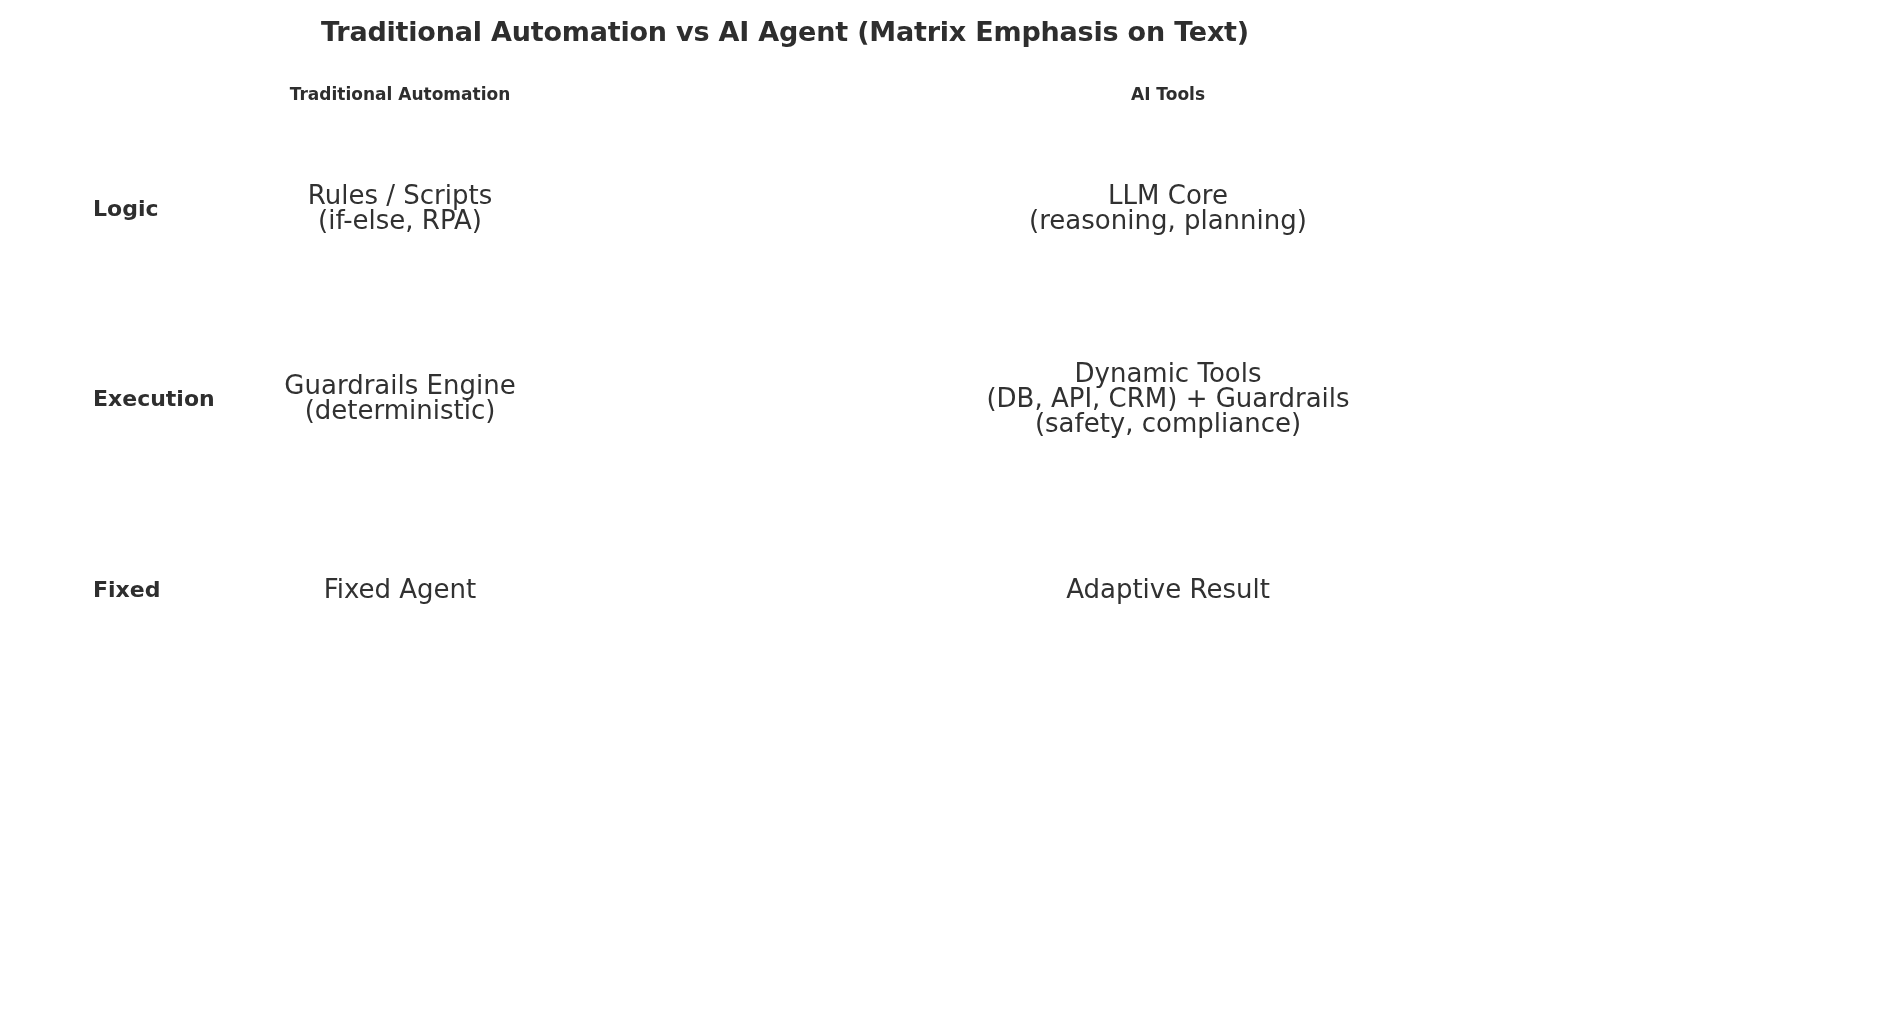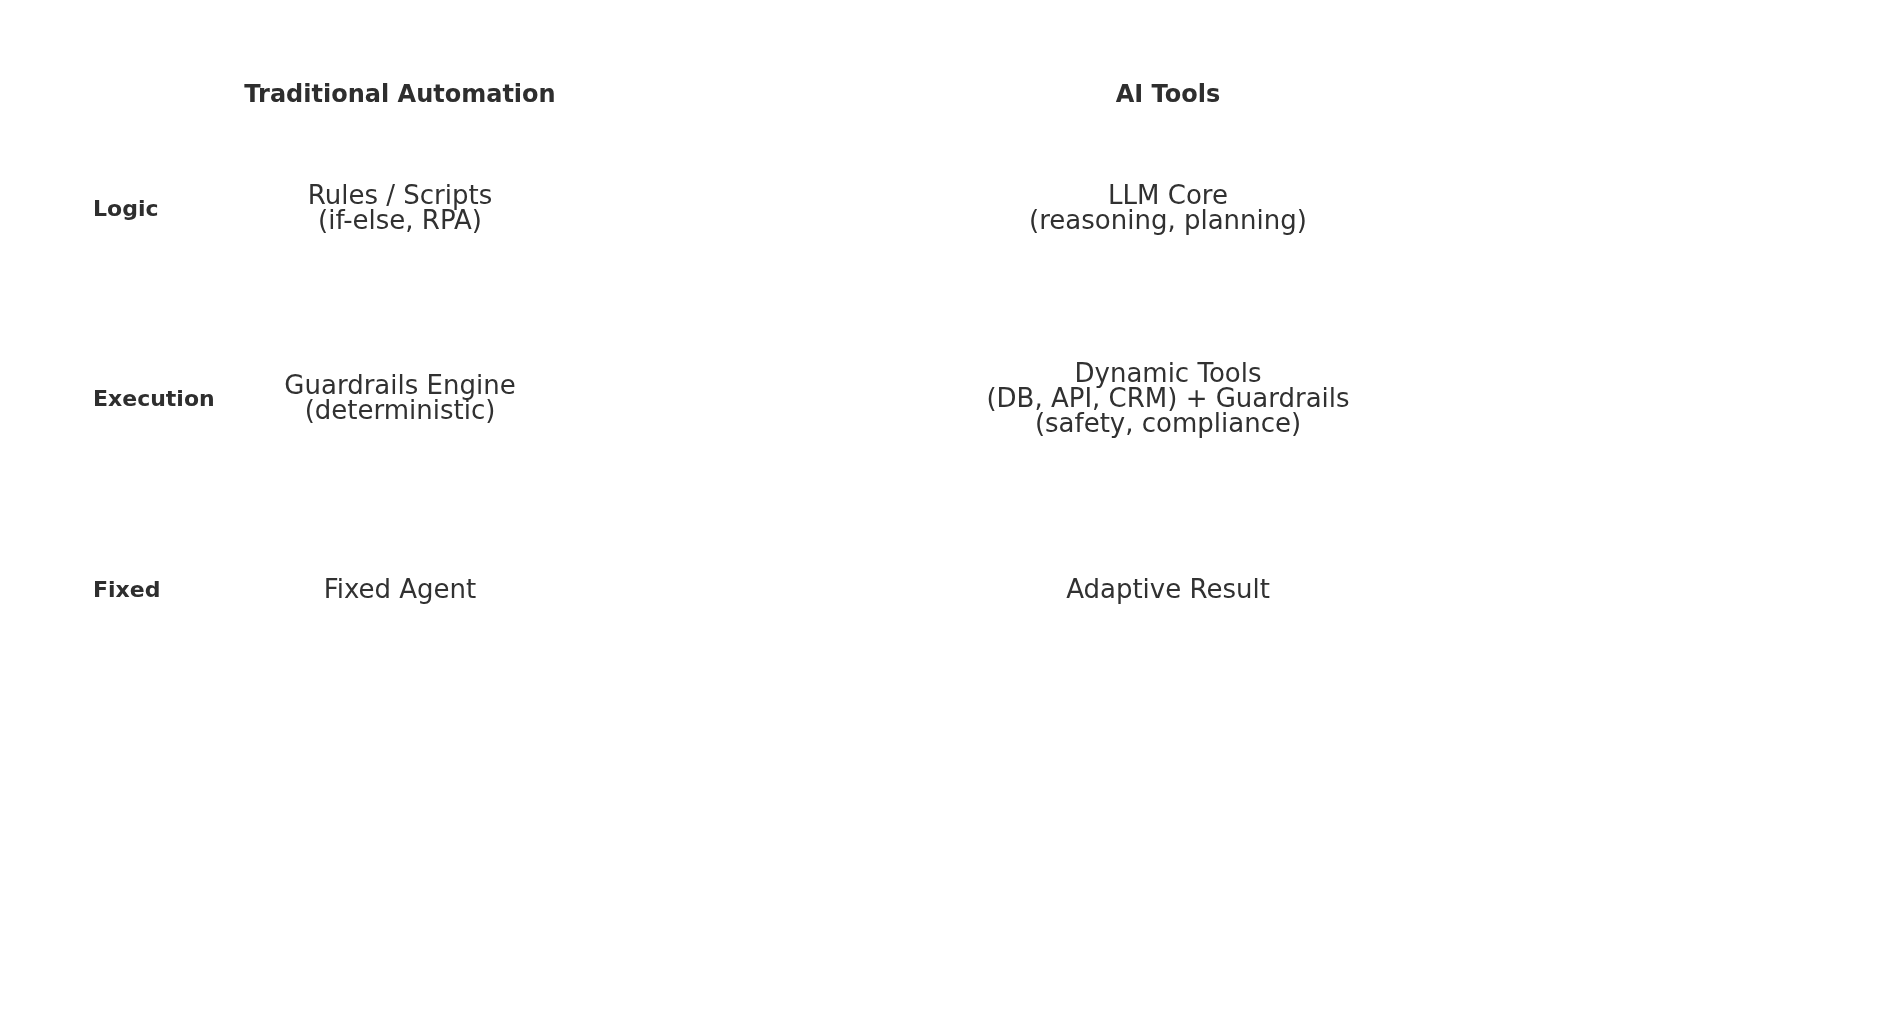--- a/index.html
+++ b/index.html
@@ -36,21 +36,21 @@
     line-height: 36px;
     white-space: nowrap;
   }
 
   
   .col-header {
     position: absolute;
     top: 78px;
     width: 520px;
     text-align: center;
-    font-size: 24px;
+    font-size: 17px;
     font-weight: bold;
     color: #2e2e2e;
     line-height: 32px;
     white-space: nowrap;
   }
   .col-header.col-0 { left: 140px; }
   .col-header.col-1 { left: 908px; }
 
   
   .matrix-row {
@@ -87,20 +87,21 @@
     white-space: pre-line;
   }
   .cell.col-0 { left: 140px; }
   .cell.col-1 { left: 908px; }
 </style>
 </head>
 <body>
 
 <div id="canvas">
 
+  <div class="fig-title">Traditional Automation vs AI Agent (Matrix Emphasis on Text)</div>
 
   <div class="col-header col-0">Traditional Automation</div>
 
   <div class="col-header col-1">AI Tools</div>
 
   <div class="matrix-row row-0">
     <div class="row-label">Logic</div>
     <div class="cell col-0">Rules / Scripts
 (if-else, RPA)</div>
     <div class="cell col-1">LLM Core

